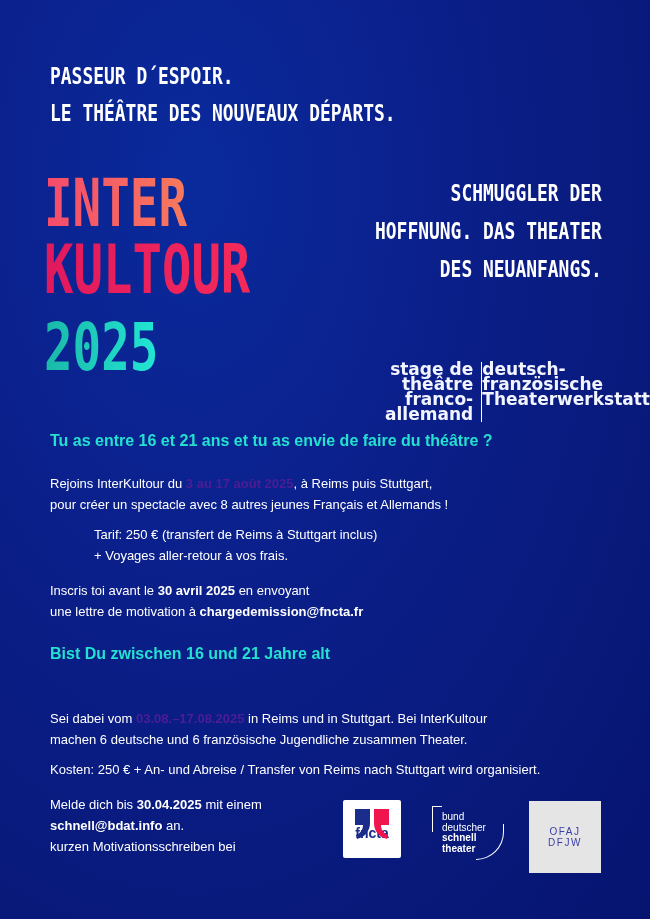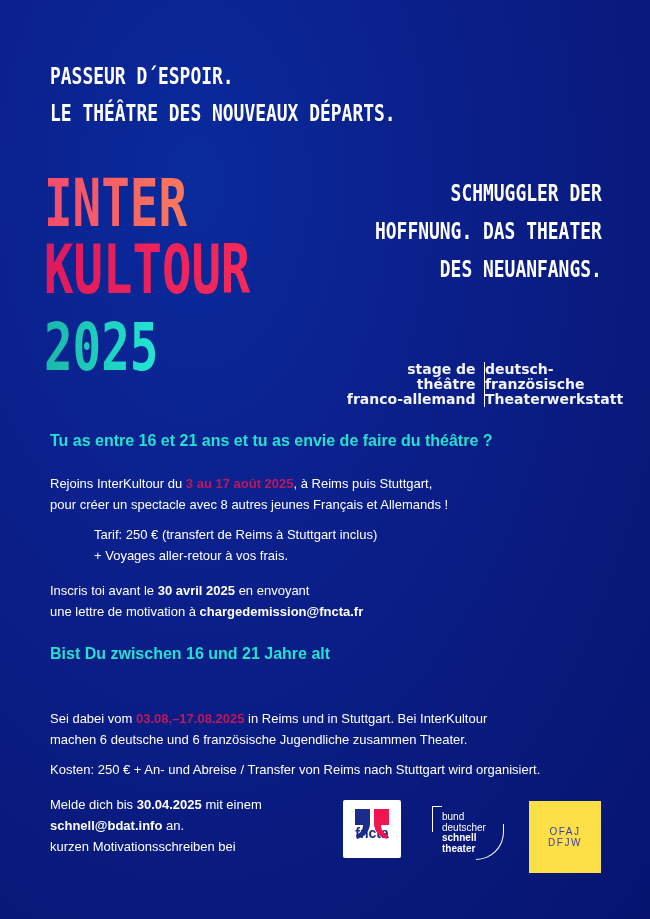--- a/index.html
+++ b/index.html
@@ -36,49 +36,49 @@
   .logo-inter { top:171px; color:#f7566a;
      background: linear-gradient(90deg, #f54a6c, #f77a5c);
      -webkit-background-clip:text; background-clip:text; color:transparent; }
   .logo-kultour { top:237px; color:#ef1f5e; font-size:68px;
      background: linear-gradient(90deg, #e0195e, #f52a5a);
      -webkit-background-clip:text; background-clip:text; color:transparent; }
   .logo-year { top:315px; font-size:66px;
      background: linear-gradient(90deg, #1ab8a8, #22e6d4);
      -webkit-background-clip:text; background-clip:text; color:transparent; }
 
-  .subtitle { top:362px; left:346px; display:flex; align-items:stretch; font-size:14px; line-height:15px; font-weight:bold; color:#f2f4ff; }
+  .subtitle { top:362px; left:346px; display:flex; align-items:stretch; font-size:17px; line-height:15px; font-weight:bold; color:#f2f4ff; }
   .subtitle .left { text-align:right; padding-right:8px; }
   .subtitle .divider { width:1.5px; background:#ffffff; }
   .subtitle .right { }
 
   .heading { color:#24e0cf; font-weight:bold; font-family:"Liberation Sans", sans-serif; }
   .body-text { font-family:"Liberation Sans", sans-serif; font-size:13px; line-height:21px; color:#ffffff; }
-  .hl { color:#be185d; font-weight:bold; }
+  .hl { color:#4c1d95; font-weight:bold; }
   .b { font-weight:bold; }
 
   .h-fr { left:50px; top:432px; font-size:16px; }
   .p1 { left:50px; top:473px; }
   .p2 { left:50px; top:524px;margin-left:44px; }
   .p3 { left:50px; top:580px; }
   .h-de { left:50px; top:640px; font-size:16px; line-height:28px; }
   .p4 { left:50px; top:708px; }
   .p5 { left:50px; top:759px; }
   .p6 { left:50px; top:794px; }
 
   .partner { top:800px; width:58px; height:58px; }
   .fncta { left:343px; background:#ffffff; border-radius:2px; display:flex; flex-direction:column; align-items:center; justify-content:flex-end; padding-bottom:18px;text-align:center; }
   .fncta .mark { position:absolute; top:9px; left:10px; width:38px; height:30px; }
   .fncta .word { font-family:"Liberation Sans", sans-serif; font-weight:bold; font-size:14px; color:#1a2d8a; line-height:14px; }
   .bdat { left:432px; top:802px; width:72px; height:60px; }
   .bdat .bracket-tl { position:absolute; left:0; top:4px; width:10px; height:26px; border-left:1.6px solid #fff; border-top:1.6px solid #fff; }
   .bdat .arc { position:absolute; left:44px; top:22px; width:28px; height:36px; border-right:1.6px solid #fff; border-bottom:1.6px solid #fff; border-radius:0 0 30px 0; }
   .bdat .txt { position:absolute; left:10px; top:10px; font-family:"Liberation Sans", sans-serif; font-size:10px; line-height:10.5px; color:#fff; }
   .bdat .txt .b { font-weight:bold; }
-  .ofaj { left:529px; top:801px; width:72px; height:72px; background:#fde047; display:flex; flex-direction:column; align-items:center; justify-content:center; font-family:"Liberation Sans", sans-serif; font-size:10px; line-height:11px; color:#3a3ea8; letter-spacing:1.5px; }
+  .ofaj { left:529px; top:801px; width:72px; height:72px; background:#e5e5e5; display:flex; flex-direction:column; align-items:center; justify-content:center; font-family:"Liberation Sans", sans-serif; font-size:10px; line-height:11px; color:#3a3ea8; letter-spacing:1.5px; }
 </style>
 </head>
 <body>
 
 <div class="abs display tagline-fr">
   <div>Passeur d´espoir.</div>
   <div>Le théâtre des nouveaux départs.</div>
 </div>
 
 <div class="abs logo-line logo-inter">INTER</div>

